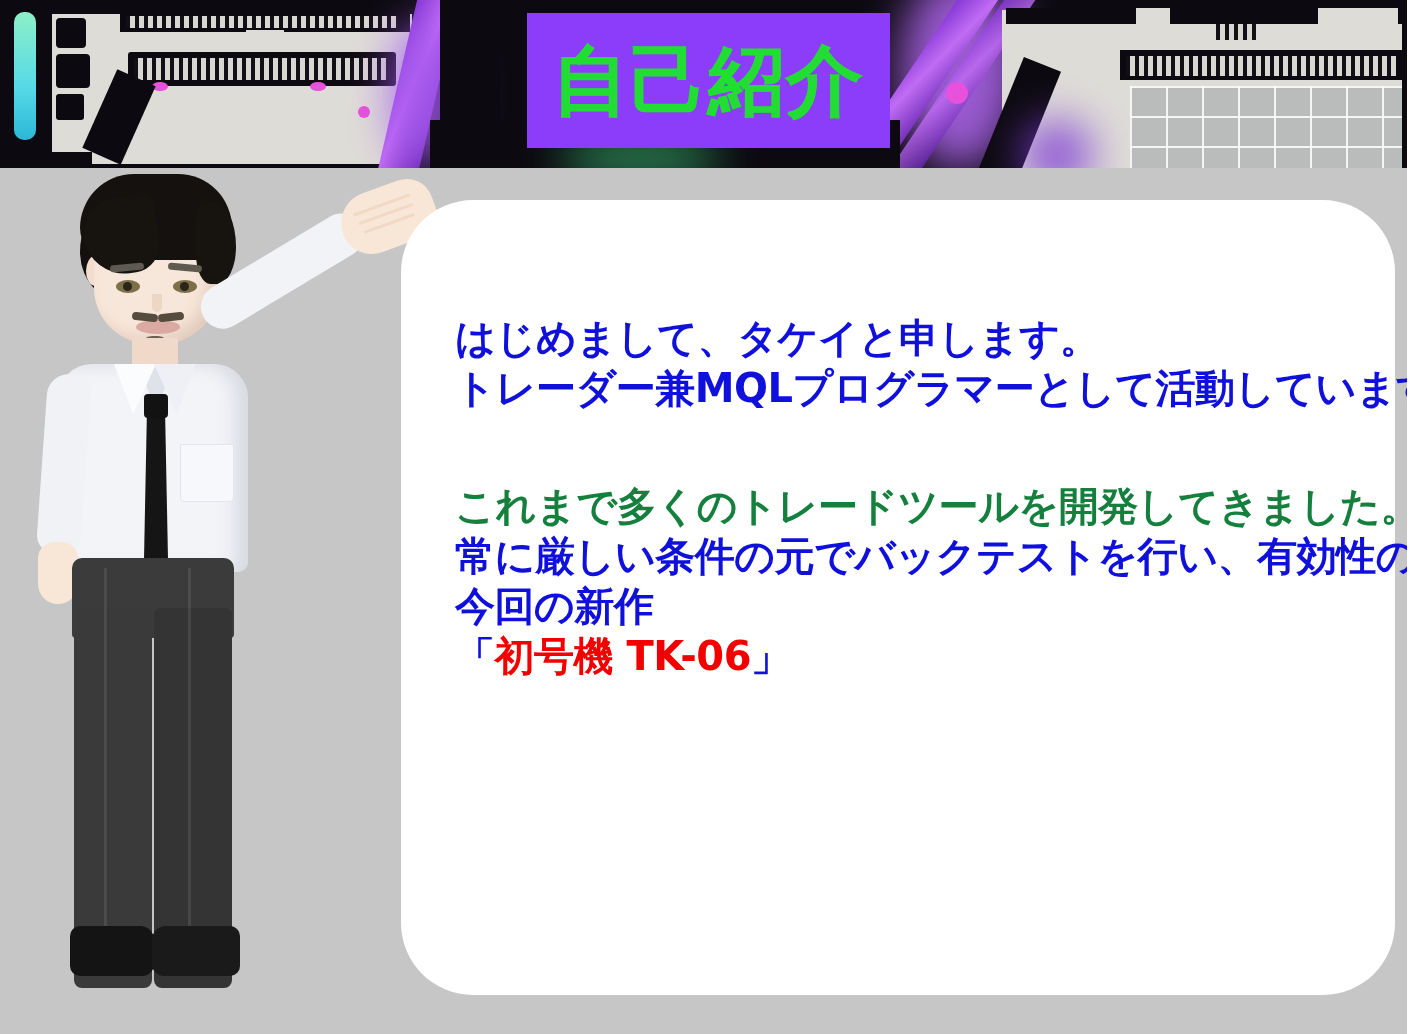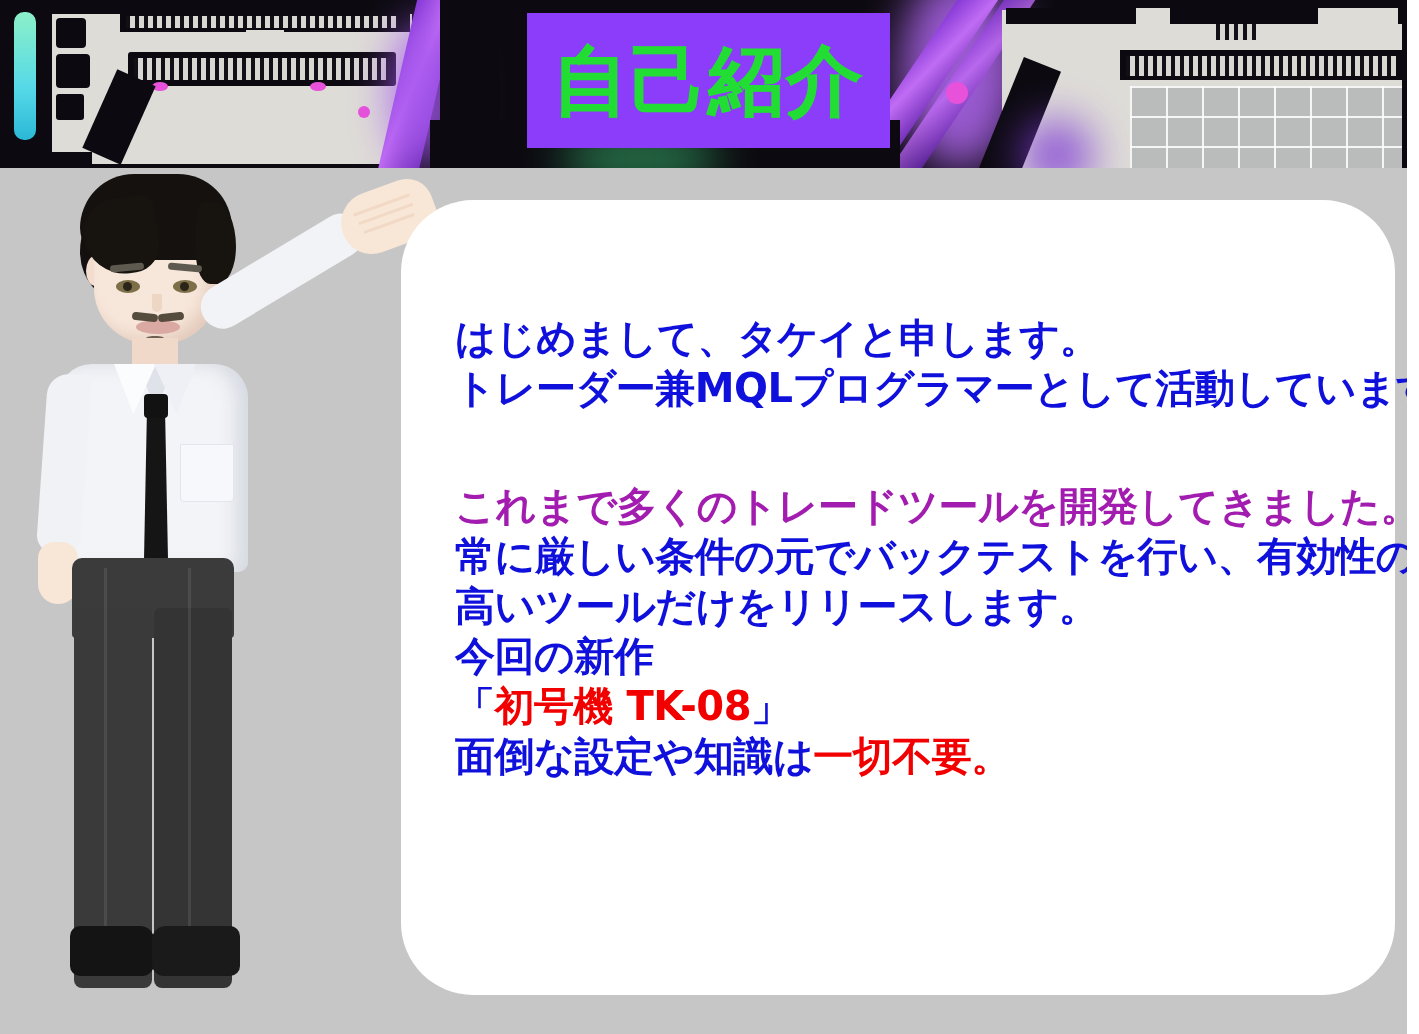--- a/index.html
+++ b/index.html
@@ -361,23 +361,21 @@
   <div class="speech-card">
     <div class="card-body" id="card-body">
         <div class="para">
           <div class="line"><span class="seg" style="color: rgb(16, 16, 221);">はじめまして、タケイと申します。</span></div>
           <div class="line"><span class="seg" style="color: rgb(16, 16, 221);">トレーダー兼MQLプログラマーとして活動しています。</span></div>
         </div>
         <div class="para">
           <div class="line spacer" style="color: transparent;">&nbsp;</div>
         </div>
         <div class="para">
-          <div class="line"><span class="seg" style="color: #a21caf;">これまで多くのトレードツールを開発してきました。</span></div>
+          <div class="line"><span class="seg" style="color: #15803d;">これまで多くのトレードツールを開発してきました。</span></div>
           <div class="line"><span class="seg" style="color: rgb(16, 16, 221); text-align: center;">常に厳しい条件の元でバックテストを行い、有効性の</span></div>
-          <div class="line"><span class="seg" style="color: rgb(16, 16, 221);">高いツールだけをリリースします。</span></div>
           <div class="line"><span class="seg" style="color: rgb(16, 16, 221); text-align: center;">今回の新作</span></div>
-          <div class="line"><span class="seg" style="color: rgb(16, 16, 221);">「</span><span class="seg" style="color: rgb(242, 0, 0);">初号機 TK-08</span><span class="seg" style="color: rgb(16, 16, 221);">」</span></div>
-          <div class="line"><span class="seg" style="color: rgb(16, 16, 221);">面倒な設定や知識は</span><span class="seg" style="color: rgb(242, 0, 0);">一切不要。</span></div>
+          <div class="line"><span class="seg" style="color: rgb(16, 16, 221);">「</span><span class="seg" style="color: rgb(242, 0, 0);">初号機 TK-06</span><span class="seg" style="color: rgb(16, 16, 221);">」</span></div>
         </div>
       </div>
   </div>
 
 </div>
 
 </body></html>

